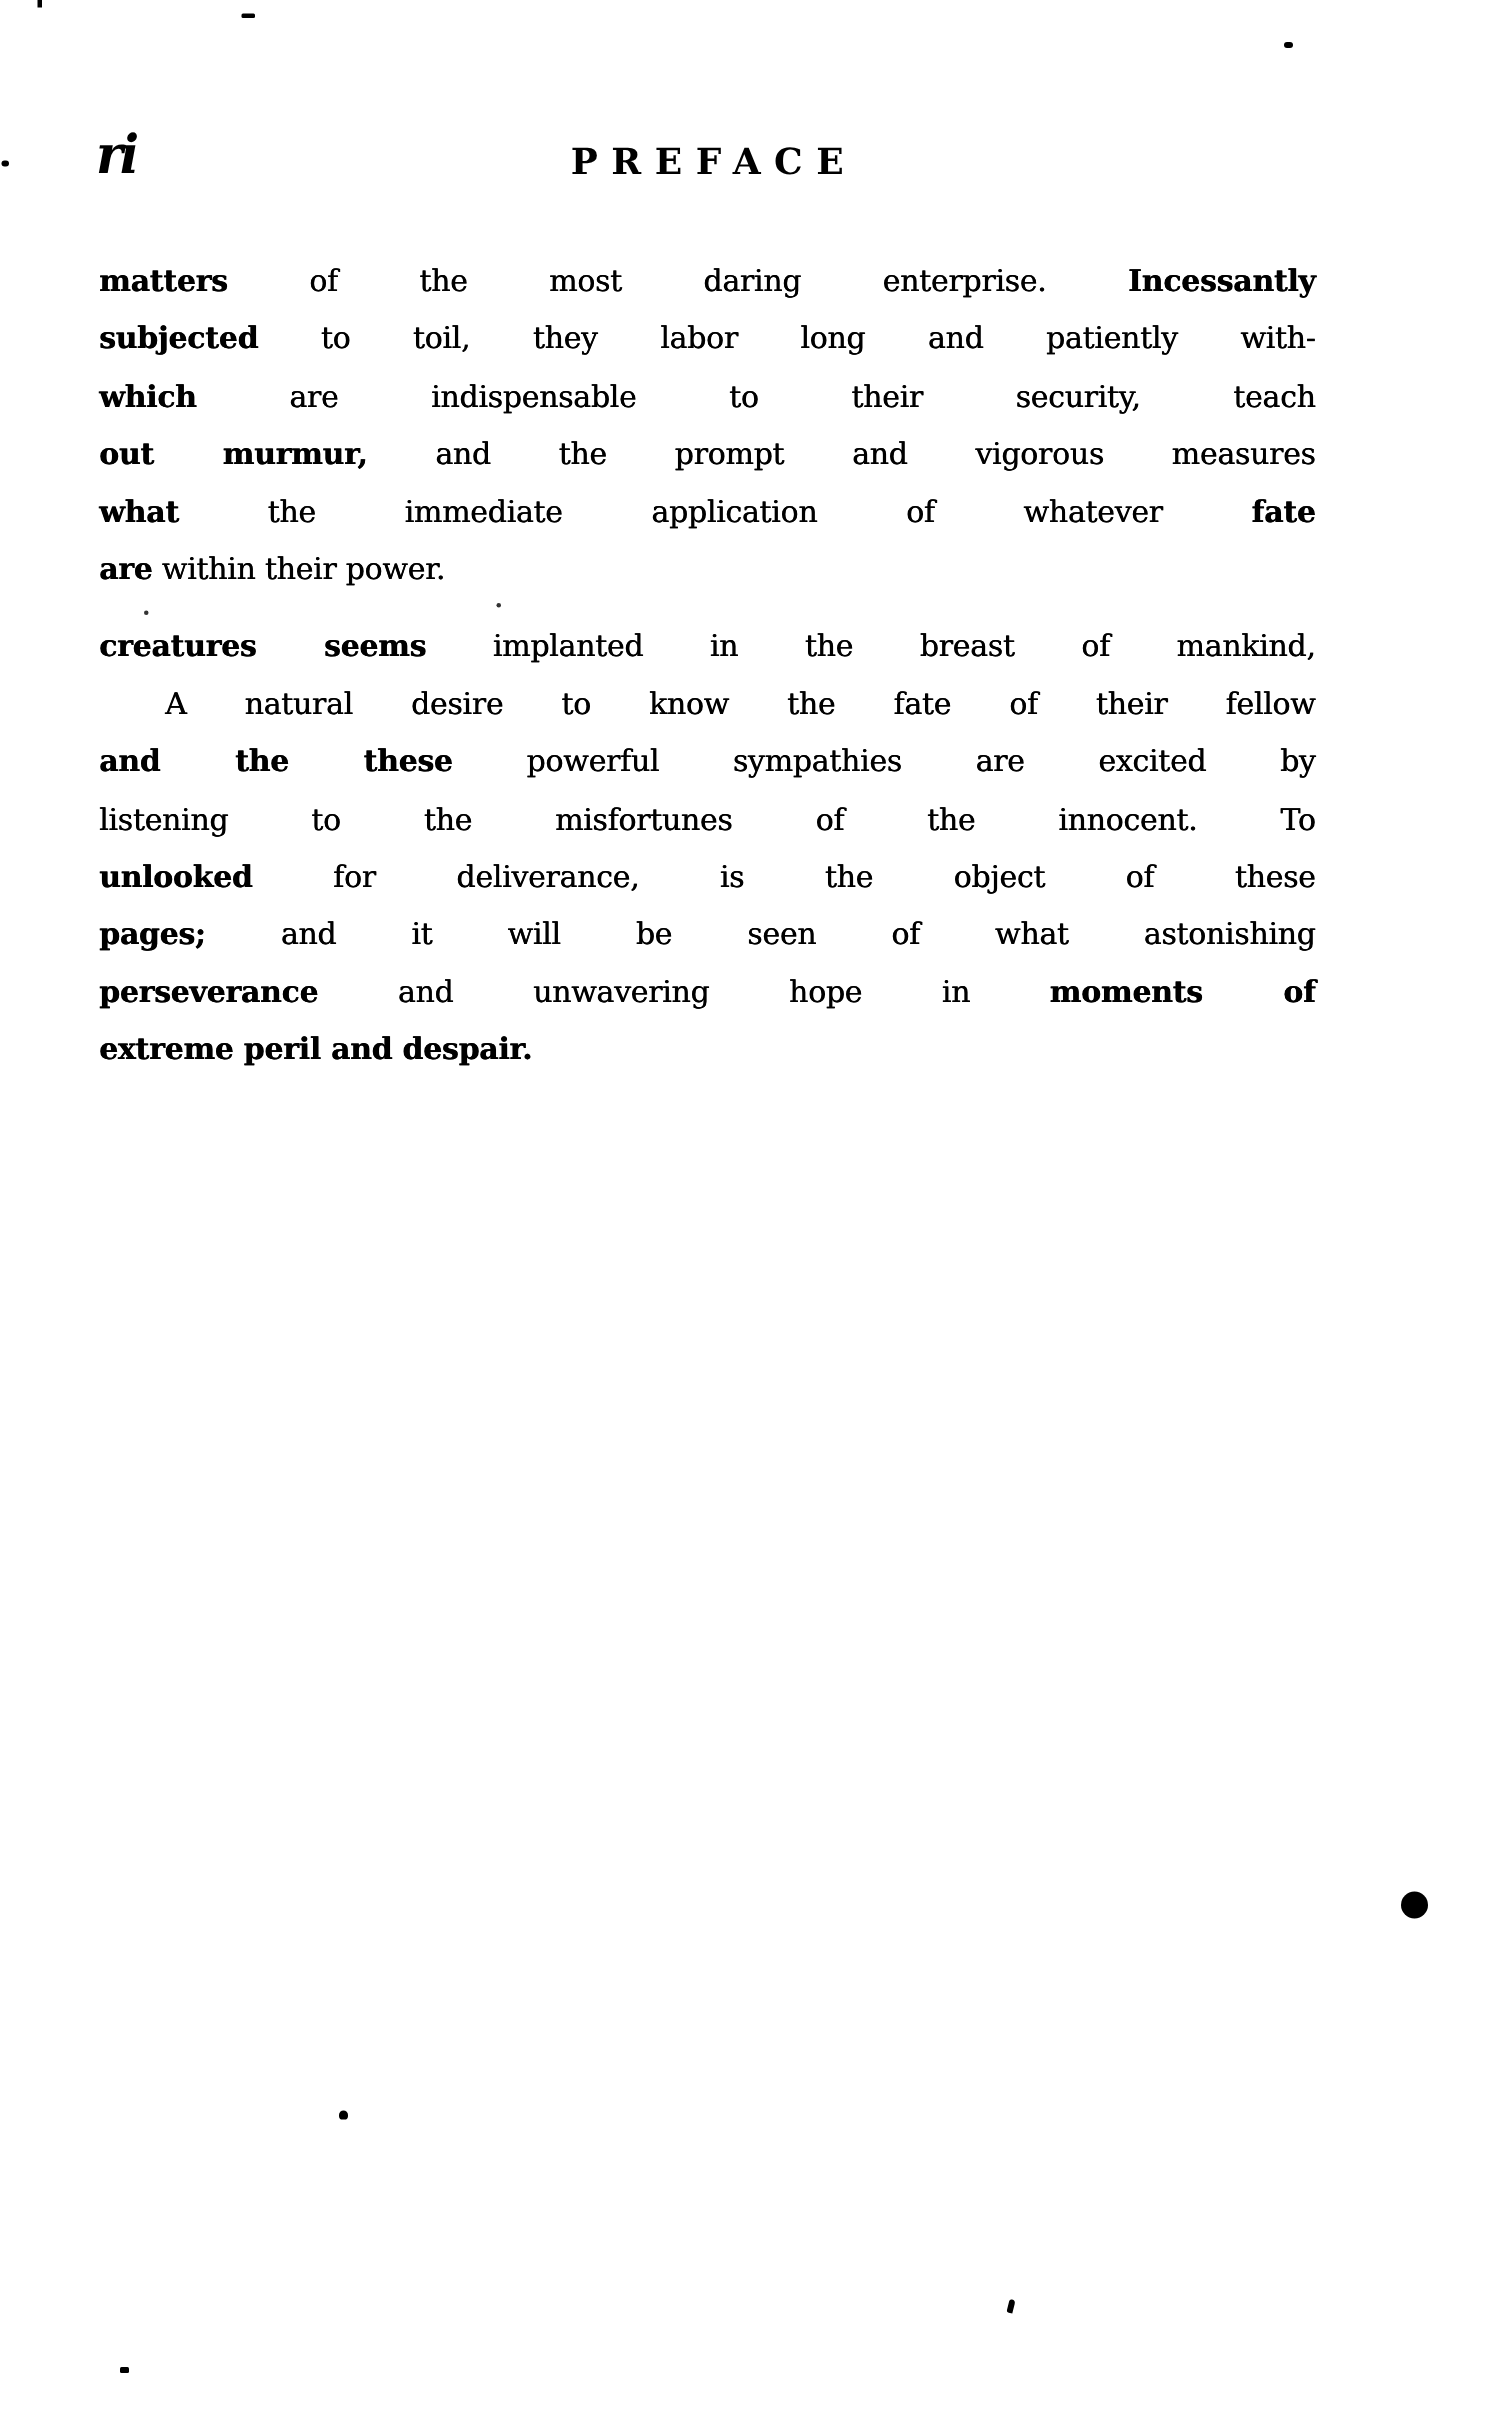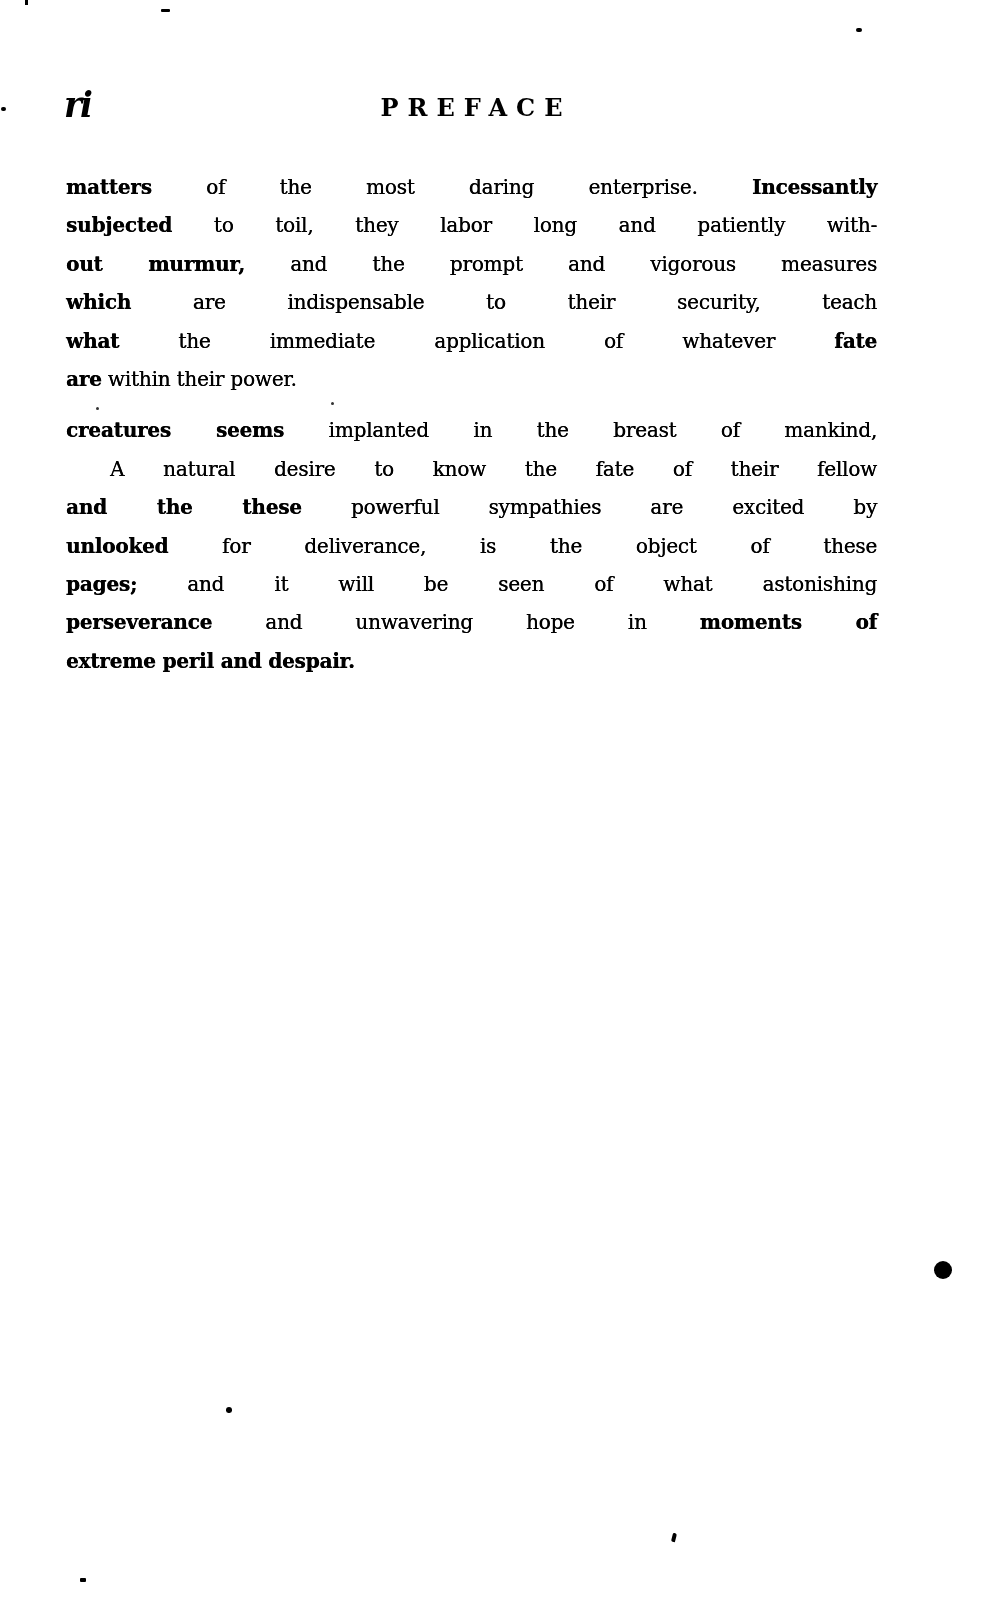--- a/index.html
+++ b/index.html
@@ -62,29 +62,30 @@
 
   <div>
     <span class="pagenum">ri</span>
     <span class="title">PREFACE</span>
   </div>
 
   <div class="body">
     <div class="para">
         <div class="line"><span class="b">matters</span><span> of the most daring enterprise. </span><span class="b">Incessantly</span></div>
         <div class="line"><span class="b">subjected</span><span> to toil, they labor long and patiently with-</span></div>
+        <div class="line"><span class="b">which</span><span> are indispensable to their security, teach</span></div>
         <div class="line"><span class="b">out murmur,</span><span> and the prompt and vigorous measures</span></div>
-        <div class="line"><span class="b">which</span><span> are indispensable to their security, teach</span></div>
         <div class="line"><span class="b">what</span><span> the immediate application of whatever </span><span class="b">fate</span></div>
         <div class="line last"><span class="b">are</span><span> within their power.</span></div>
       </div>
     <div class="para p2">
         <div class="line"><span class="b">creatures seems</span><span> implanted in the breast of mankind,</span></div>
         <div class="line indent"><span>A natural desire to know the fate of their fellow</span></div>
         <div class="line"><span class="b">and the these</span><span> powerful sympathies are excited by</span></div>
+        <div class="line"><span>listening to the misfortunes of the innocent. To</span></div>
         <div class="line"><span class="b">unlooked</span><span> for deliverance, is the object of these</span></div>
         <div class="line"><span class="b">pages;</span><span> and it will be seen of what astonishing</span></div>
         <div class="line"><span class="b">perseverance</span><span> and unwavering hope in </span><span class="b">moments of</span></div>
         <div class="line last"><span class="b">extreme peril and despair.</span></div>
       </div>
   </div>
 
   <div class="mark m-tick-topleft"></div>
   <div class="mark m-dash-top"></div>
   <div class="mark m-dot-topright"></div>

